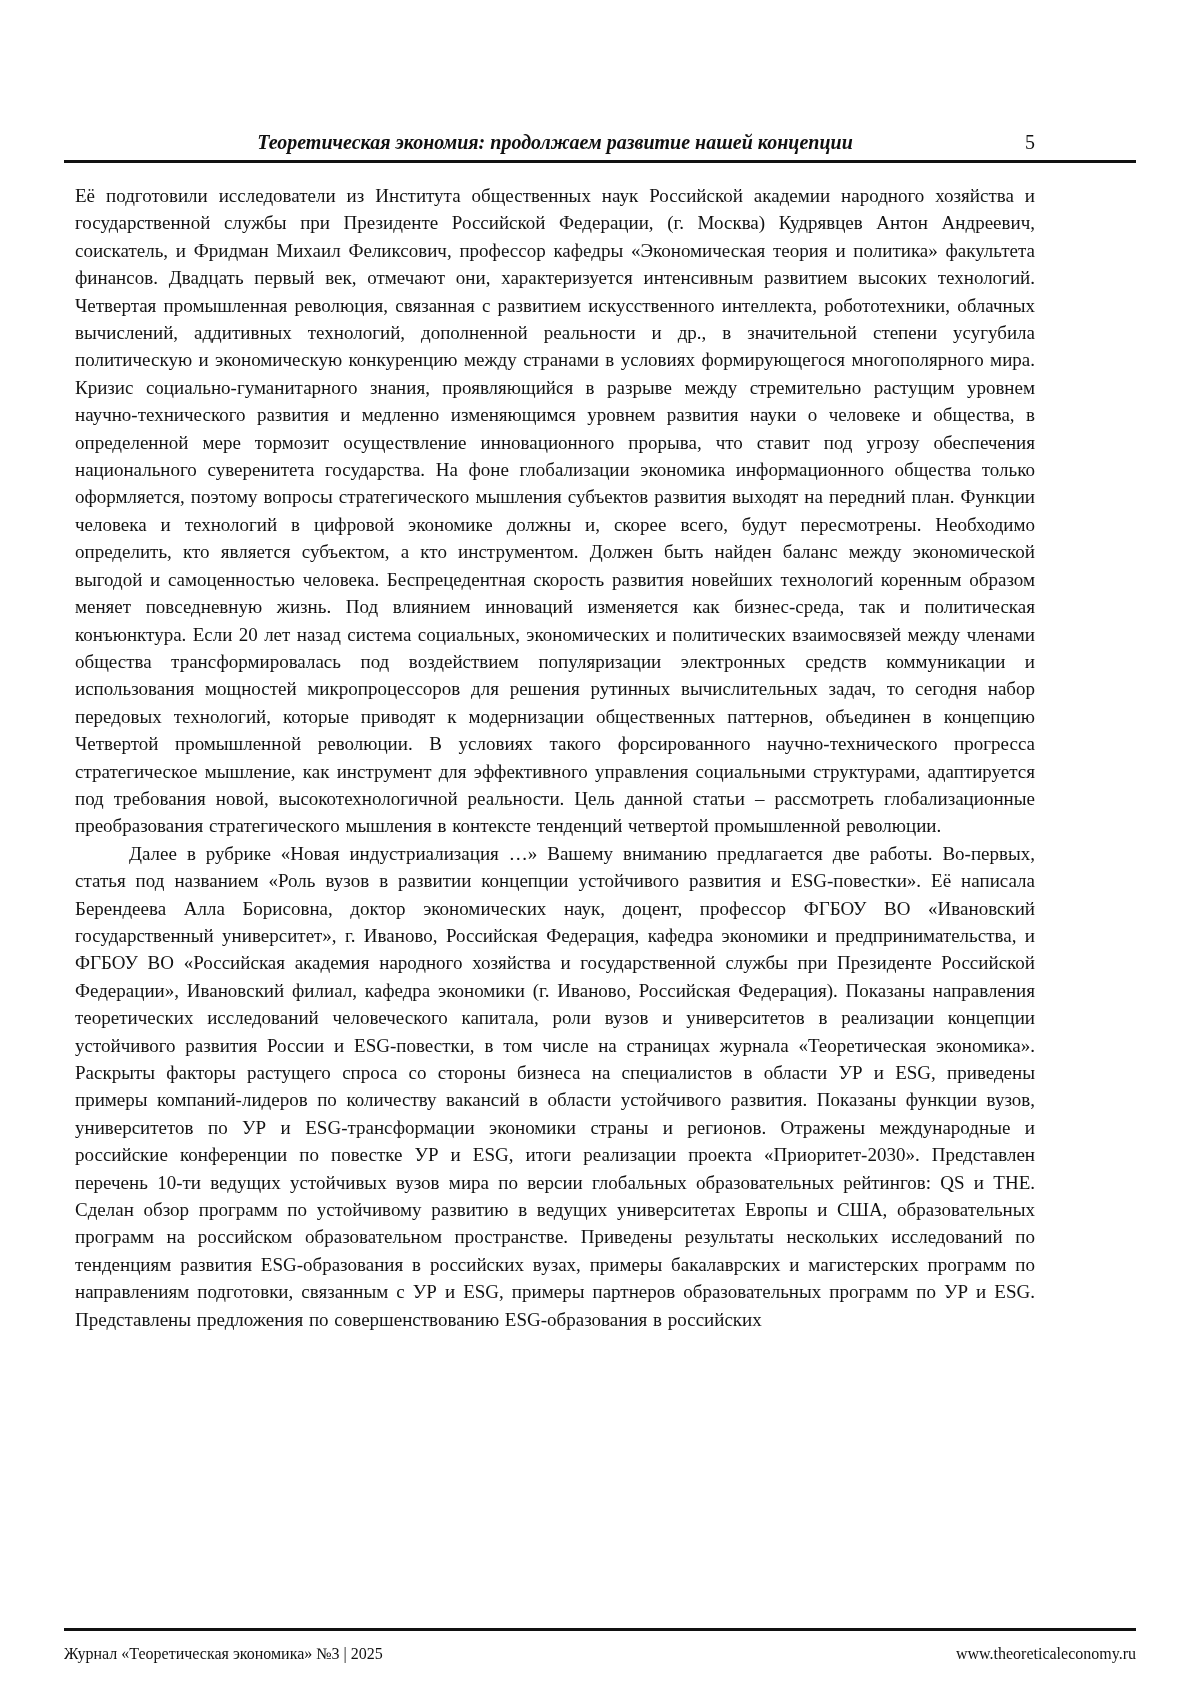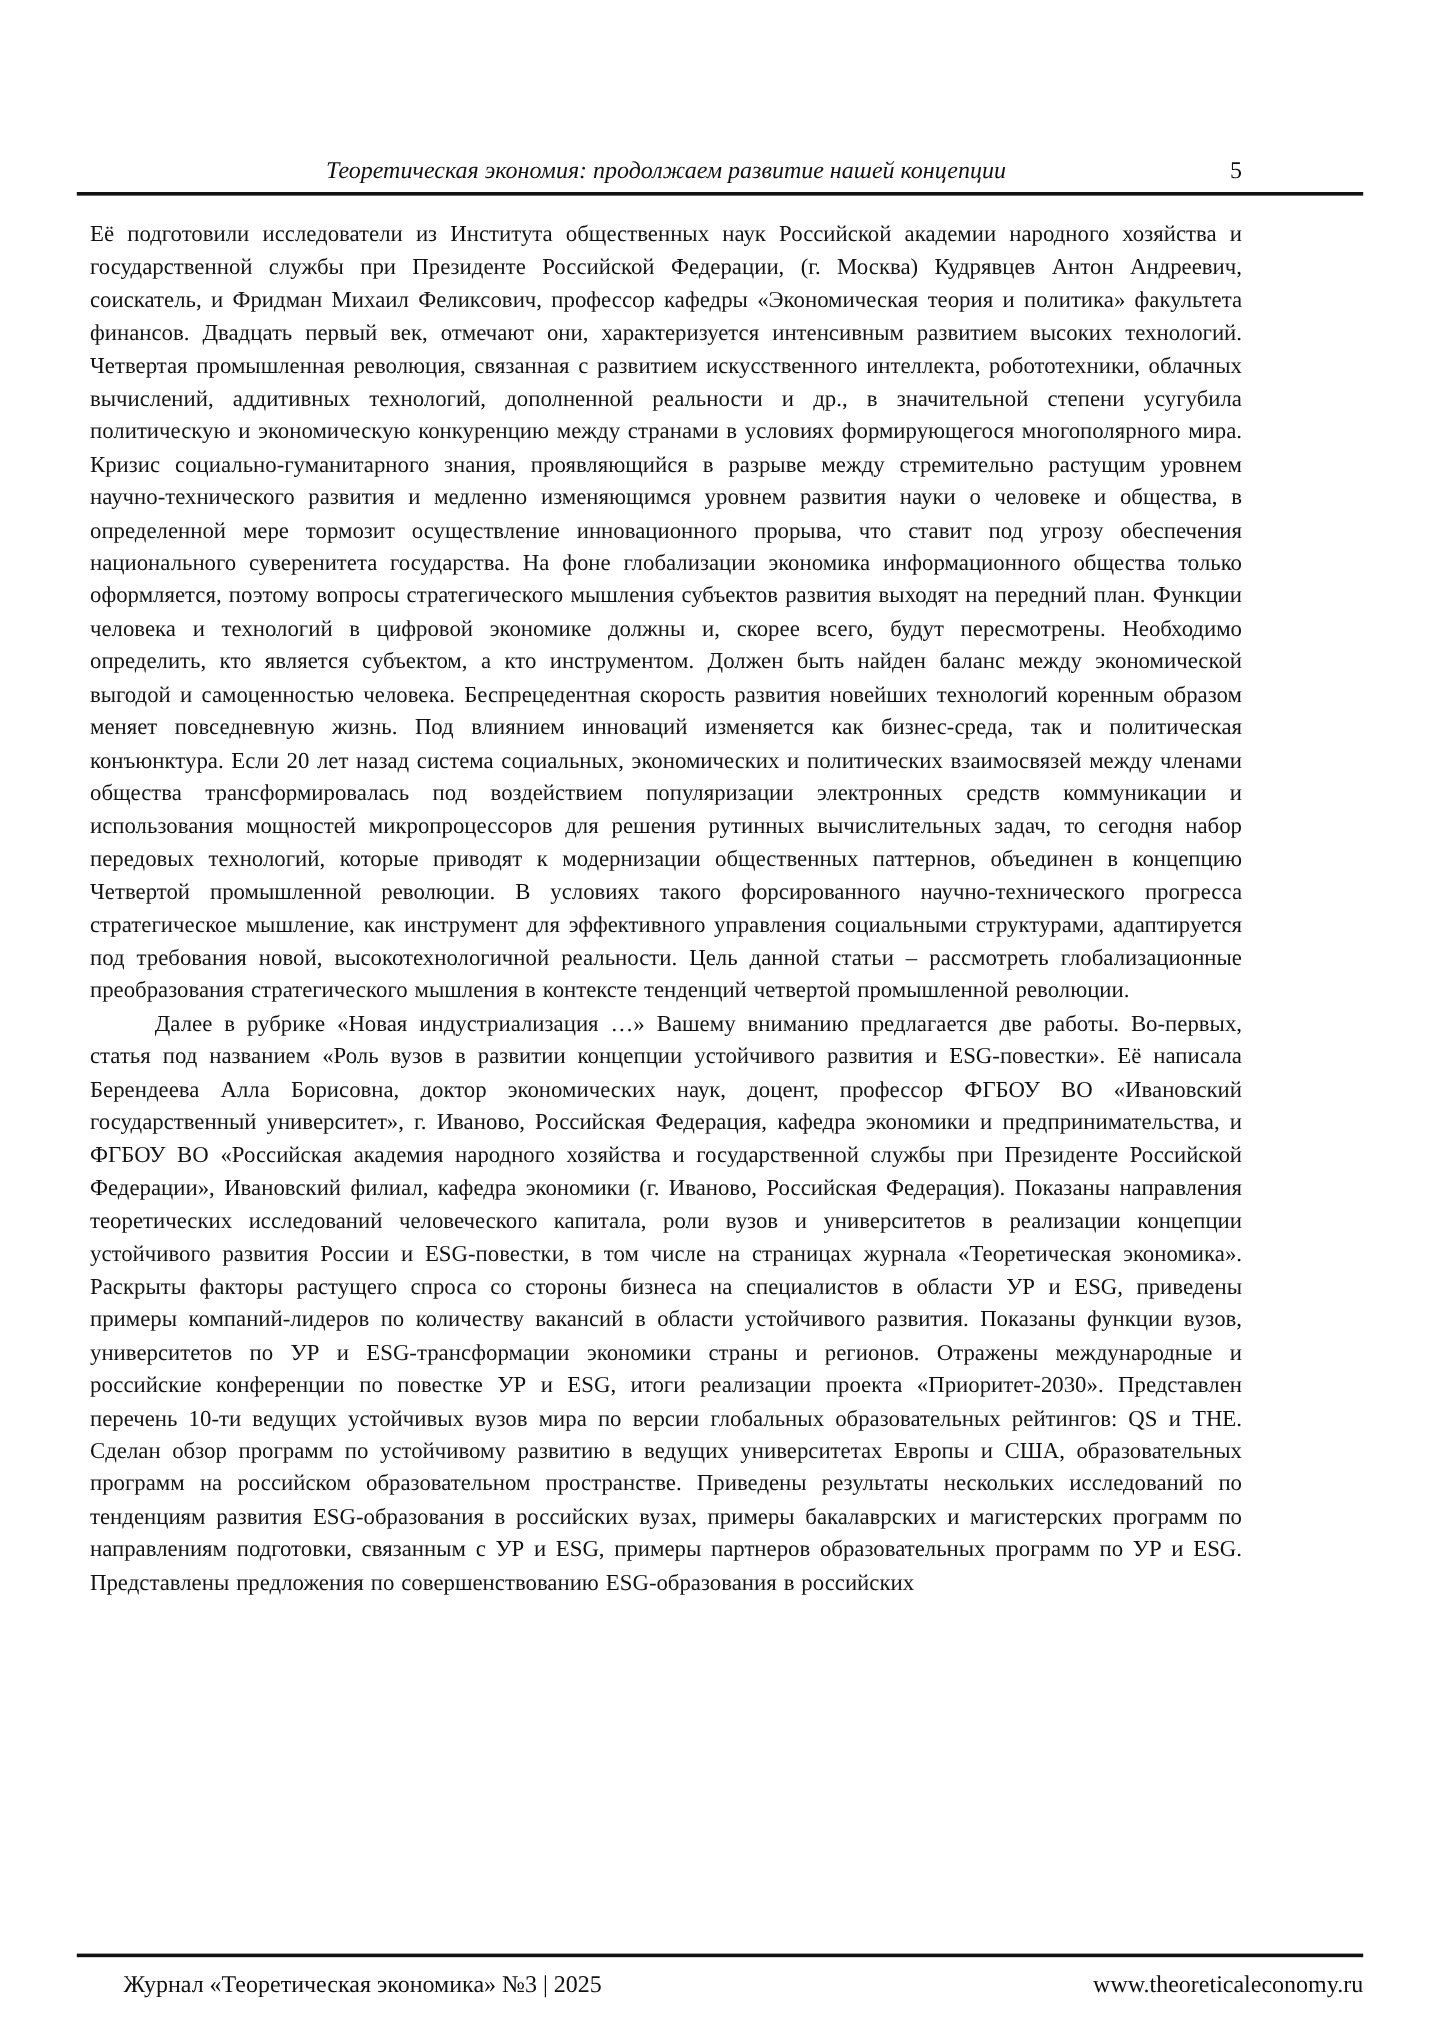--- a/index.html
+++ b/index.html
@@ -26,20 +26,21 @@
     left: 75px;
     width: 960px;
     height: 26px;
   }
   .running-title {
     text-align: center;
     font-style: italic;
     font-size: 20px;
     line-height: 26px;
     color: #101010;
+    font-weight: bold;
   }
   .page-number {
     position: absolute;
     top: 0;
     right: 0;
     font-size: 20px;
     line-height: 26px;
     color: #101010;
   }
   .rule {
@@ -70,24 +71,23 @@
   .footer-row {
     position: absolute;
     top: 1641px;
     left: 64px;
     width: 1072px;
     display: flex;
     justify-content: space-between;
     align-items: baseline;
   }
   .footer-row span {
-    font-size: 20px;
+    font-size: 16px;
     line-height: 26px;
     color: #101010;
-    margin-left: 39px;
   }
 </style>
 </head>
 <body>
 
 <div class="page">
 
   <div class="header">
     <div class="running-title">Теоретическая экономия: продолжаем развитие нашей концепции</div>
     <div class="page-number">5</div>

